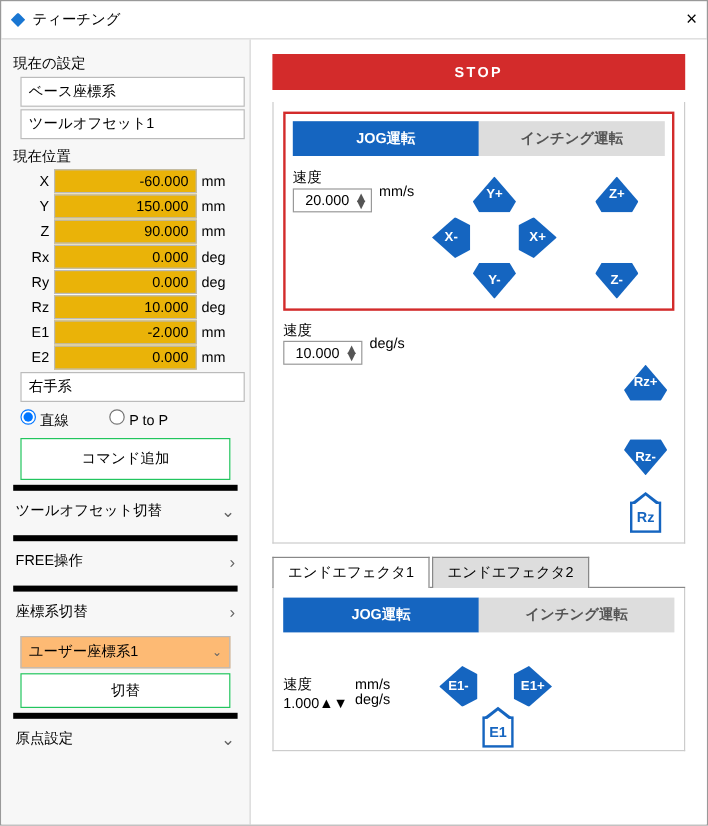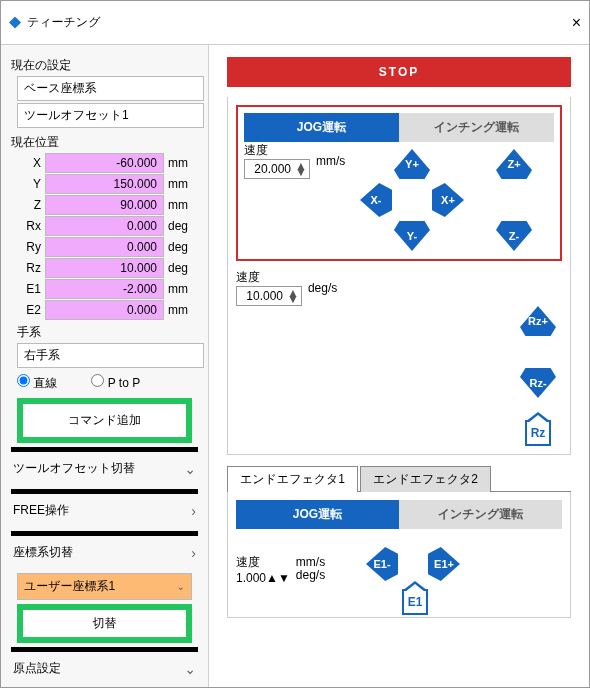--- a/index.html
+++ b/index.html
@@ -1,41 +1,41 @@
 <!DOCTYPE html>
 <html><head>
 <meta charset="utf-8">
 <style>
 *{box-sizing:border-box;margin:0;padding:0;font-family:"Meiryo","MS PGothic",sans-serif;font-size:12px}
 body{background:#fff;width:590px;height:688px;border:1px solid #999;overflow:hidden}
-.titlebar{display:flex;align-items:center;height:44px;padding:0 8px;border-bottom:1px solid #ccc}
+.titlebar{display:flex;align-items:center;height:32px;padding:0 8px;border-bottom:1px solid #ccc}
 .titlebar .ticon{width:12px;height:12px;background:#1976d2;margin-right:6px;clip-path:polygon(50% 0,100% 50%,50% 100%,0 50%)}
 .titlebar .close{margin-left:auto;font-size:16px;line-height:1}
 .cols{display:flex;height:calc(100% - 28px)}
 .side{width:208px;border-right:1px solid #d0d0d0;background:#f7f7f7;padding:8px 10px;overflow:hidden}
 .main{flex:1;padding:10px;background:#fff;overflow:hidden}
 .hdr{font-size:12px;margin:4px 0 2px}
 .fld{display:block;width:100%;border:1px solid #bbb;background:#fff;padding:3px 6px;margin:2px 0 2px 6px;font-size:12px}
 .row{display:flex;align-items:center;margin:1px 0}
 .row .lab{width:30px;text-align:right;margin-right:4px}
-.row .val{flex:1;border:1px solid #bbb;background:#f0abfc;padding:2px 6px;text-align:right}
+.row .val{flex:1;border:1px solid #bbb;background:#eab308;padding:2px 6px;text-align:right}
 .row .unit{width:30px;margin-left:4px}
 .radios{display:flex;gap:34px;margin:6px 0 6px 6px}
-.bigbtn{border:6px solid #22c55e;background:#fff;padding:8px 0;text-align:center;margin:4px 6px}
+.bigbtn{border:1px solid #22c55e;background:#fff;padding:8px 0;text-align:center;margin:4px 6px}
 .acc{display:flex;align-items:center;justify-content:space-between;border-top:5px solid #000000;padding:8px 2px;margin-top:4px}
 .acc .chev{font-size:14px;color:#666}
 .sel{display:flex;align-items:center;border:1px solid #bbb;background:#fdba74;padding:4px 6px;margin:4px 6px}
 .sel .dd{margin-left:auto;font-size:10px;color:#666}
 .stopbtn{background:#d32b2b;color:#fff;font-weight:bold;text-align:center;padding:8px 0;letter-spacing:2px;margin:2px 8px 10px}
 .tabs{display:flex;border-bottom:1px solid #888;margin:0 8px}
 .tab{padding:4px 12px;border:1px solid #888;border-bottom:none;background:#eee;margin-right:2px;position:relative;top:1px}
 .tab.active{background:#fff;border-bottom:1px solid #fff}
 .tab.subactive{background:#fff}
 .panel{border:1px solid #ccc;border-top:none;margin:0 8px 10px;padding:8px}
-.segrow{display:flex;margin-bottom:0}
+.segrow{display:flex;margin-bottom:10px}
 .seg{flex:1;text-align:center;padding:6px 0;font-weight:bold}
 .seg.on{background:#1565c0;color:#fff}
 .seg.off{background:#ddd;color:#555}
 .redbox{border:2px solid #d32b2b;padding:6px;margin-bottom:8px}
 .spd{display:flex;align-items:center;gap:6px}
 .spd .num{display:flex;align-items:center;border:1px solid #999;padding:2px}
 .spd .numv{width:46px;text-align:right;padding:0 2px}
 .spd .spin{display:flex;flex-direction:column;font-size:6px;line-height:6px;color:#555;margin-left:2px}
 .jogarea{position:relative;height:110px;margin-top:-36px}
 .arrow{position:absolute;width:36px;height:30px;background:#1565c0;color:#fff;font-size:11px;font-weight:bold;display:flex;align-items:center;justify-content:center}
@@ -99,21 +99,20 @@
           <span class="val">-2.000</span>
           <span class="unit">mm</span>
         </div>
         <div class="row">
           <span class="lab">E2</span>
           <span class="val">0.000</span>
           <span class="unit">mm</span>
         </div>
       </div>
 
-    <div class="hdr" style="margin-top:4px;margin-left:6px">手系</div>
     <div class="fld">右手系</div>
 
     <div class="radios">
       <label><input type="radio" checked="" style=""> <span>直線</span></label>
       <label><input type="radio" style=""> <span>P to P</span></label>
     </div>
     <div class="bigbtn">コマンド追加</div>
 
     <div class="acc">
         <span>ツールオフセット切替</span>

